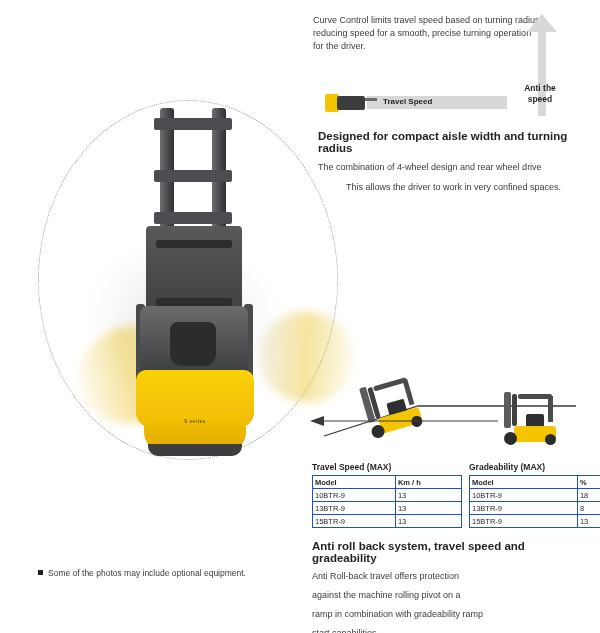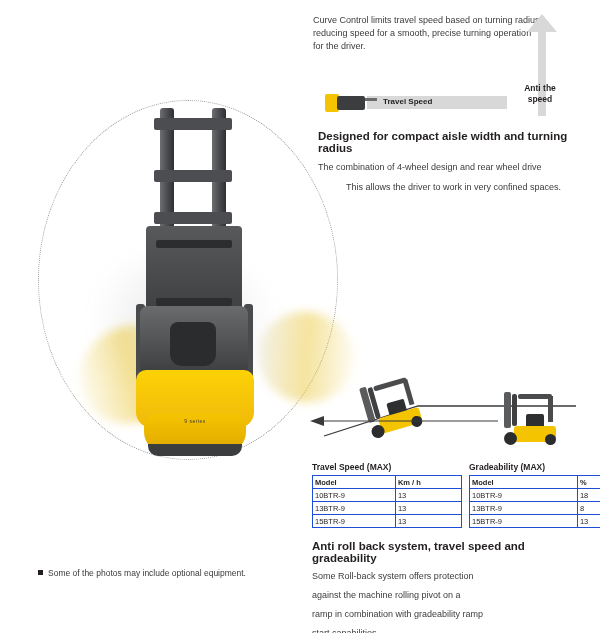--- a/index.html
+++ b/index.html
@@ -593,19 +593,19 @@
             <td>15BTR-9</td>
             <td>13</td>
           </tr>
         </tbody>
       </table>
     </div>
   </div>
 
   <div id="antiroll">
     <div class="sec-title">Anti roll back system, travel speed and gradeability</div>
-    <div class="sec-body">Some Roll-back system offers protection</div>
+    <div class="sec-body">Anti Roll-back travel offers protection</div>
     <div class="sec-body">against the machine rolling pivot on a</div>
     <div class="sec-body">ramp in combination with gradeability ramp</div>
     <div class="sec-body">start capabilities.</div>
   </div>
 
 </div>
 
 </body></html>

